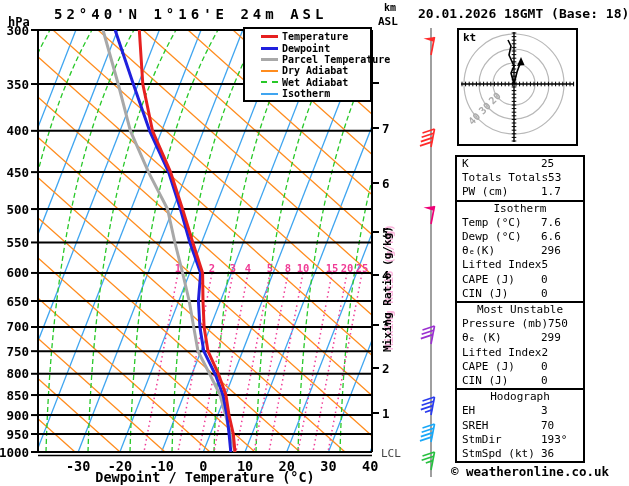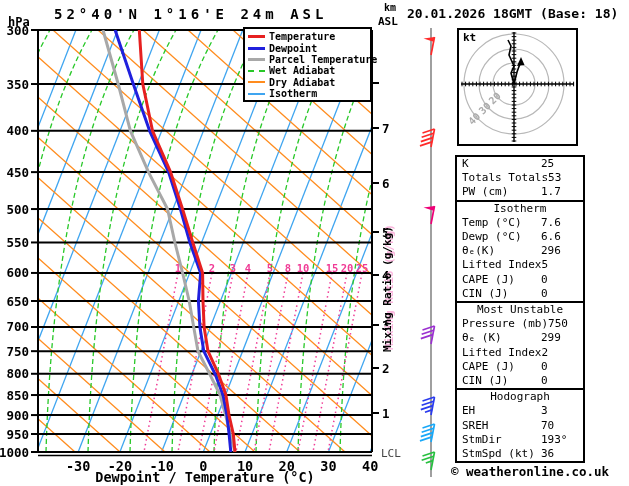--- a/index.html
+++ b/index.html
@@ -4,23 +4,23 @@
 <style>
   html,body{margin:0;padding:0;background:#fff;}
   body{width:629px;height:486px;position:relative;overflow:hidden;
        font-family:"DejaVu Sans Mono","Liberation Mono",monospace;color:#000;}
   .abs{position:absolute;}
   #chartsvg{position:absolute;left:0;top:0;}
   .hpa{left:8px;top:15px;font-size:12px;font-weight:bold;}
   .station{left:54px;top:6px;font-size:14px;font-weight:bold;letter-spacing:4px;white-space:nowrap;}
   .kmlab{left:384px;top:2px;font-size:10px;font-weight:bold;text-align:center;}
   .asllab{left:378px;top:15px;font-size:11px;font-weight:bold;}
-  .dt{left:407px;top:6px;font-size:13px;font-weight:bold;white-space:nowrap;}
+  .dt{left:418px;top:6px;font-size:13px;font-weight:bold;white-space:nowrap;}
   .legend{left:243px;top:27px;width:129px;border:2px solid #000;background:#fff;
-          box-sizing:border-box;padding:2px 0 1px 3px;z-index:5;}
+          box-sizing:border-box;padding:2px 0 1px 16px;z-index:5;}
   .legend-row{display:flex;align-items:center;height:11.4px;}
   .legend-swatch{width:17px;margin-right:4px;flex:0 0 17px;}
   .legend-label{font-size:10px;font-weight:bold;white-space:nowrap;}
   .xlabel{left:38px;top:469px;width:334px;text-align:center;font-size:13.5px;font-weight:bold;white-space:nowrap;}
   .mixlab{left:381px;top:352px;font-size:11px;font-weight:bold;white-space:nowrap;
           transform:rotate(-90deg);transform-origin:0 0;text-shadow:2px 2px 0 #f9b4dc;}
   .lcl{left:381px;top:447px;font-size:11px;font-weight:normal;color:#444;}
   .kt{left:463px;top:31px;font-size:11px;font-weight:bold;z-index:4;}
   .dtable{left:455px;top:155px;width:130px;border:2px solid #000;background:#fff;box-sizing:border-box;}
   .tsection{border-top:2px solid #000;}
@@ -343,26 +343,26 @@
     </div>
     <div class="legend-row">
       <span class="legend-swatch" style="border-top: 3px solid rgb(32, 32, 221);"></span>
       <span class="legend-label">Dewpoint</span>
     </div>
     <div class="legend-row">
       <span class="legend-swatch" style="border-top: 3px solid rgb(168, 168, 168);"></span>
       <span class="legend-label">Parcel Temperature</span>
     </div>
     <div class="legend-row">
+      <span class="legend-swatch" style="border-top: 2px solid rgb(255, 140, 30);"></span>
+      <span class="legend-label">Dry Adiabat</span>
+    </div>
+    <div class="legend-row">
       <span class="legend-swatch" style="border-top: 2px dashed rgb(40, 200, 40);"></span>
       <span class="legend-label">Wet Adiabat</span>
-    </div>
-    <div class="legend-row">
-      <span class="legend-swatch" style="border-top: 2px solid rgb(255, 140, 30);"></span>
-      <span class="legend-label">Dry Adiabat</span>
     </div>
     <div class="legend-row">
       <span class="legend-swatch" style="border-top: 2px solid rgb(63, 165, 240);"></span>
       <span class="legend-label">Isotherm</span>
     </div>
   </div>
 
 <div class="abs xlabel">Dewpoint / Temperature (°C)</div>
 <div class="abs mixlab">Mixing Ratio (g/kg)</div>
 <div class="abs lcl">LCL</div>

